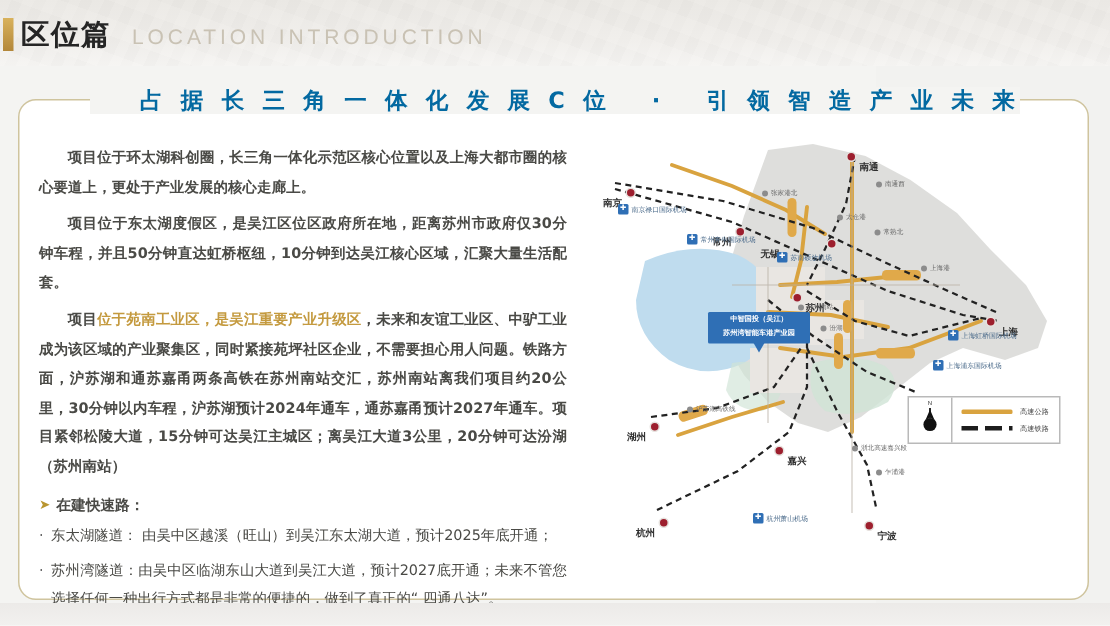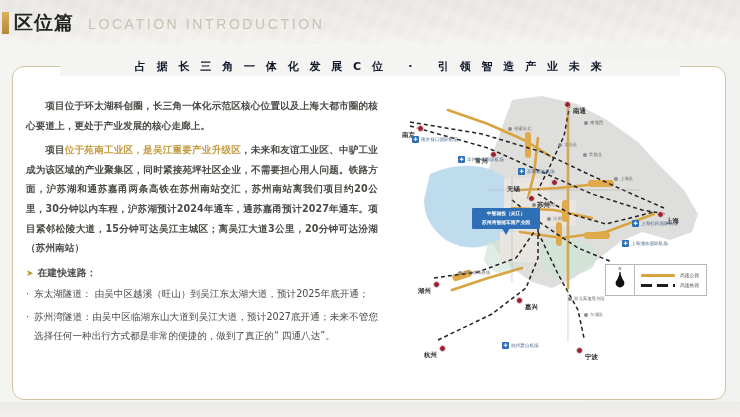--- a/index.html
+++ b/index.html
@@ -47,24 +47,24 @@
     background:#ffffff;
     box-sizing:border-box;
   }
   
   .title-gap{
     position:absolute;left:60px;top:58px;width:620px;height:18px;
     background:#f4f4f2;
   }
   .main-title{
     position:absolute;left:60px;top:57px;width:620px;height:20px;
-    text-align:center;
-    font-size:11px;font-weight:bold;
+    text-align:right;
+    font-size:15px;font-weight:bold;
     letter-spacing:3.5px;
-    color:#0f172a;
+    color:#0369a1;
     font-family:"DejaVu Sans","Liberation Sans",sans-serif;
     background:linear-gradient(to bottom,#c8a457 0%,#8d6c27 55%,#b49council 100%);
     white-space:nowrap;
     line-height:20px;
   }
 
   
   .text-col{
     position:absolute;left:26px;top:96px;width:352px;height:270px;
   }
@@ -179,20 +179,21 @@
     <div class="section-en">LOCATION INTRODUCTION</div>
   </div>
 
   <div class="frame"></div>
   <div class="title-gap"></div>
   <div class="main-title">占 据 长 三 角 一 体 化 发 展 C 位　 ·　 引 领 智 造 产 业 未 来</div>
 
   <div class="text-col">
 
     <p class="para">项目位于环太湖科创圈，长三角一体化示范区核心位置以及上海大都市圈的核心要道上，更处于产业发展的核心走廊上。</p>
+    <p class="para">项目位于东太湖度假区，是吴江区位区政府所在地，距离苏州市政府仅30分钟车程，并且50分钟直达虹桥枢纽，10分钟到达吴江核心区域，汇聚大量生活配套。</p>
 
     <p class="para"><span>项目</span><span class="hl">位于苑南工业区，是吴江重要产业升级区</span><span>，未来和友谊工业区、中驴工业成为该区域的产业聚集区，同时紧接苑坪社区企业，不需要担心用人问题。铁路方面，沪苏湖和通苏嘉甬两条高铁在苏州南站交汇，苏州南站离我们项目约20公里，30分钟以内车程，沪苏湖预计2024年通车，通苏嘉甬预计2027年通车。项目紧邻松陵大道，15分钟可达吴江主城区；离吴江大道3公里，20分钟可达汾湖（苏州南站）</span></p>
 
     <div class="bullet-head">
       <span class="arrow-ic">➤</span>
       <span>在建快速路：</span>
     </div>
 
     <div class="b-item">
       <span class="b-dot">·</span>
@@ -268,21 +269,21 @@
     <div class="proj-pin"></div>
 
     <div class="city left" style="left:10px;top:34px;">
       <span class="city-dot"></span>
       <span class="city-name">南京</span>
     </div>
     <div class="city left" style="left:83px;top:60px;">
       <span class="city-dot"></span>
       <span class="city-name">常州</span>
     </div>
-    <div class="city left" style="left:115px;top:88px;gap:31px;">
+    <div class="city left" style="left:115px;top:68px;gap:31px;">
       <span class="city-dot"></span>
       <span class="city-name">无锡</span>
     </div>
     <div class="city" style="left:172px;top:10px;">
       <span class="city-dot"></span>
       <span class="city-name">南通</span>
     </div>
     <div class="city" style="left:265px;top:120px;">
       <span class="city-dot"></span>
       <span class="city-name">上海</span>

